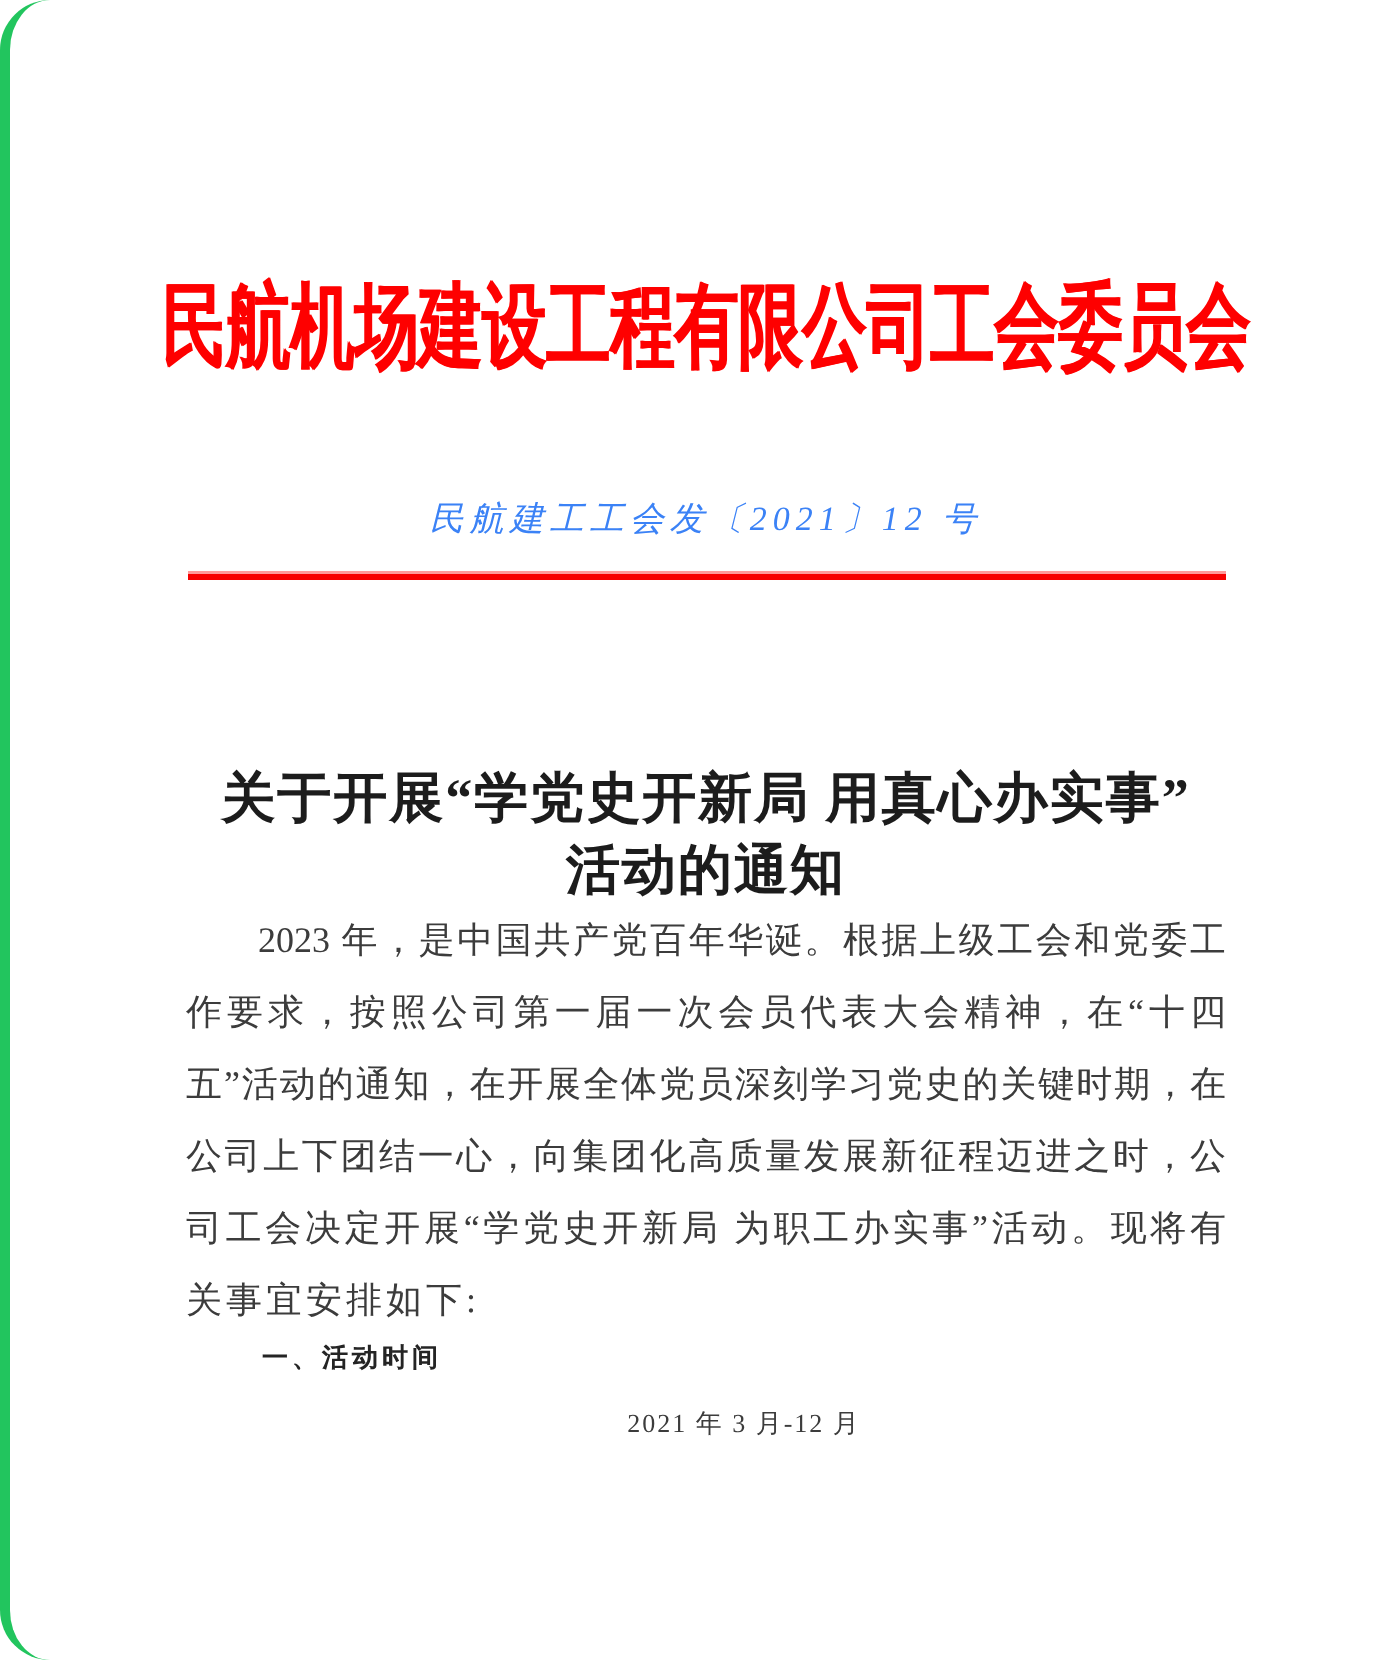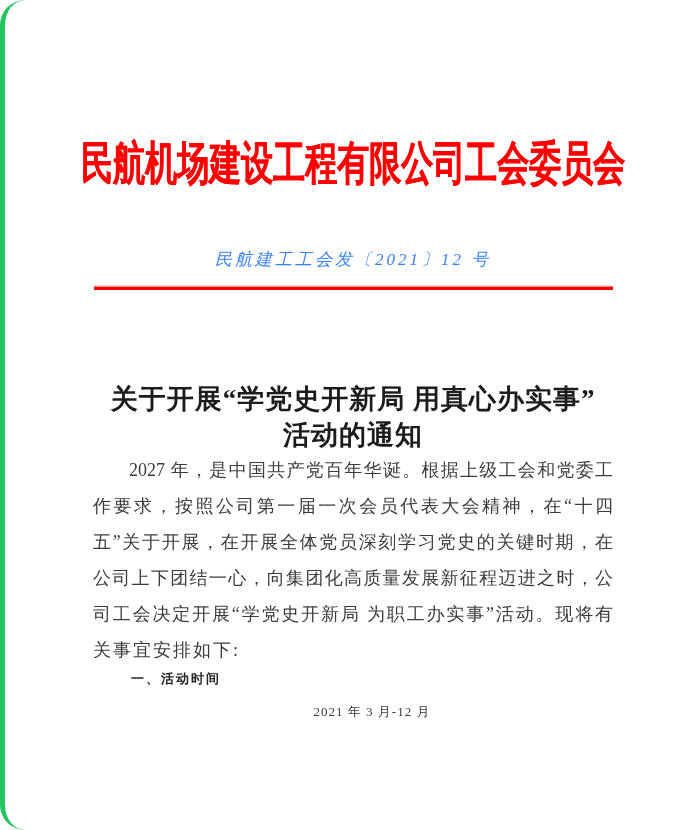--- a/index.html
+++ b/index.html
@@ -127,23 +127,23 @@
   <div class="doc-number">民航建工工会发〔2021〕12 号</div>
 
   <div class="red-rule"></div>
 
   <div class="notice-title">
     <div>关于开展“学党史开新局 用真心办实事”</div>
     <div>活动的通知</div>
   </div>
 
   <div class="doc-body">
-    <div class="body-line first">2027 年，是中国共产党百年华诞。根据上级工会和党委工</div>
+    <div class="body-line first">2023 年，是中国共产党百年华诞。根据上级工会和党委工</div>
     <div class="body-line">作要求，按照公司第一届一次会员代表大会精神，在“十四</div>
-    <div class="body-line">五”关于开展，在开展全体党员深刻学习党史的关键时期，在</div>
+    <div class="body-line">五”活动的通知，在开展全体党员深刻学习党史的关键时期，在</div>
     <div class="body-line">公司上下团结一心，向集团化高质量发展新征程迈进之时，公</div>
     <div class="body-line">司工会决定开展“学党史开新局 为职工办实事”活动。现将有</div>
     <div class="body-line last">关事宜安排如下:</div>
   </div>
 
   <div class="section-block">
     <div class="section-heading">一、活动时间</div>
     <div class="section-date">2021 年 3 月-12 月</div>
   </div>
 

